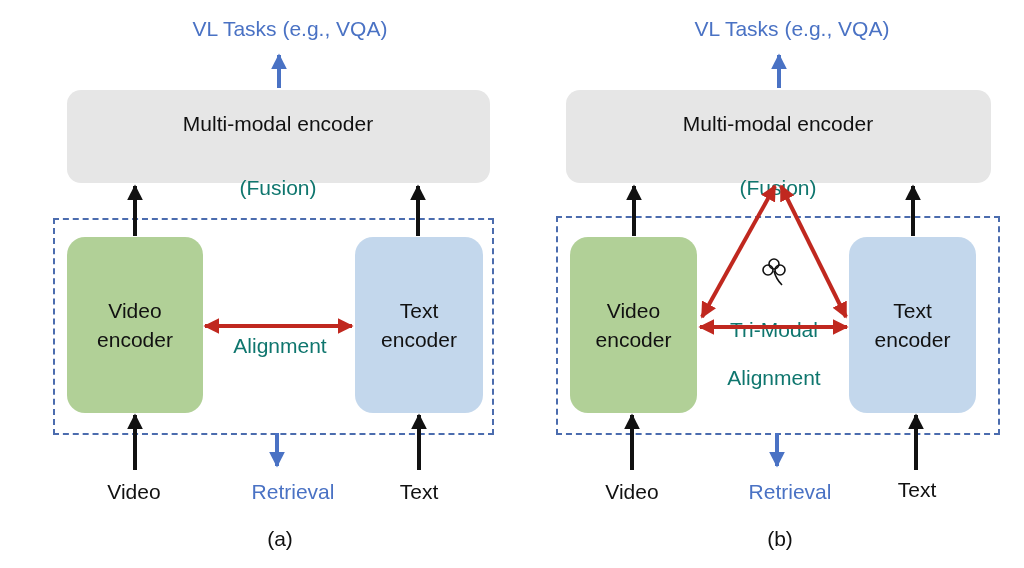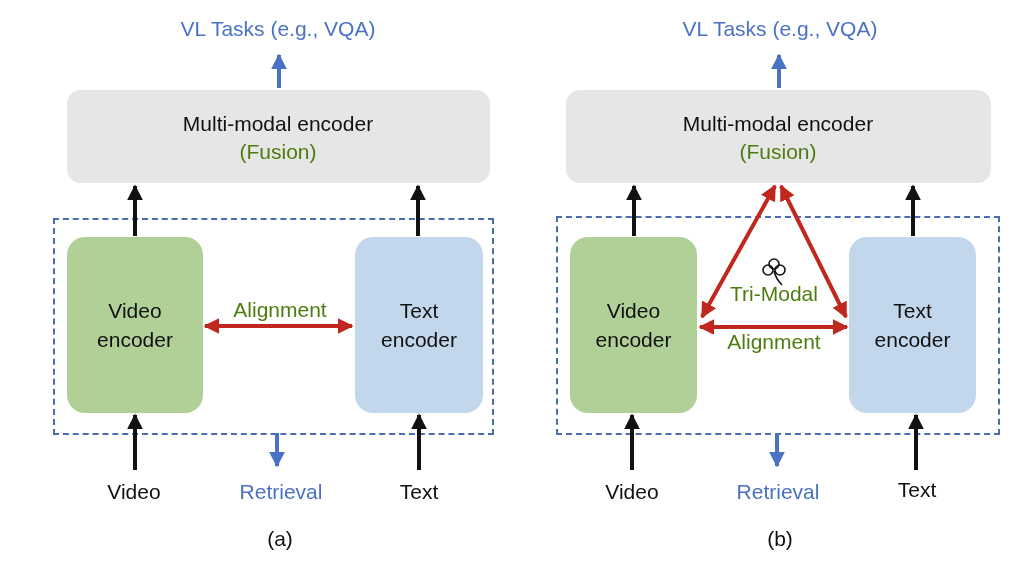--- a/index.html
+++ b/index.html
@@ -1,20 +1,20 @@
 <!DOCTYPE html>
 <html><head>
 <meta charset="utf-8">
 <style>
   html, body { margin:0; padding:0; background:#ffffff; }
   body { width:1024px; height:568px; position:relative; overflow:hidden;
          font-family:"Liberation Sans", sans-serif; }
   .t { position:absolute; white-space:nowrap; text-align:center; transform:translateX(-50%); }
-  .blue { color:#4a72c4; }
-  .red { color:#4d7c0f; }
+  .blue { color:#4a72c4;margin-left:12px; }
+  .red { color:#0f766e;margin-top:36px; }
   .black { color:#111111; }
   .mm { position:absolute; background:#e6e6e6; border-radius:14px; }
   .venc { position:absolute; background:#b1d097; border-radius:18px; }
   .tenc { position:absolute; background:#c3d7ec; border-radius:18px; }
   .dash { position:absolute; border:2px dashed #4b6cae; }
   svg.ov { position:absolute; left:0; top:0; }
   .enc-label { position:absolute; display:flex; flex-direction:column; align-items:center;
                justify-content:center; font-size:21px; line-height:29px; color:#111; }
 </style>
 </head>

